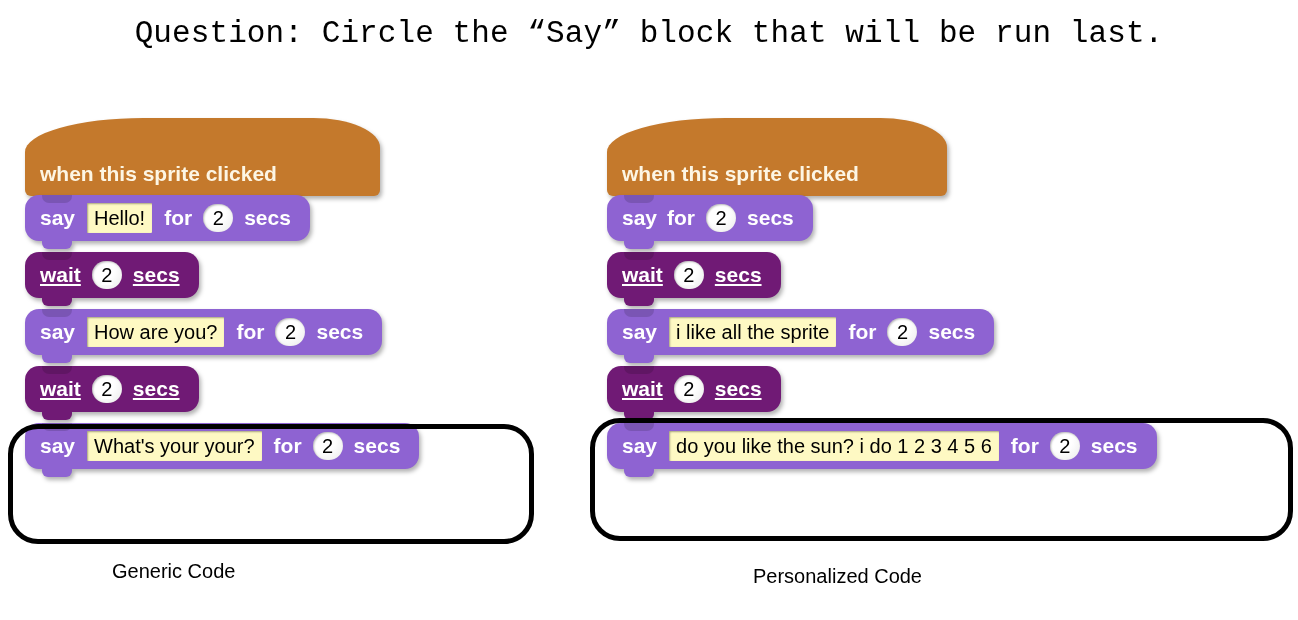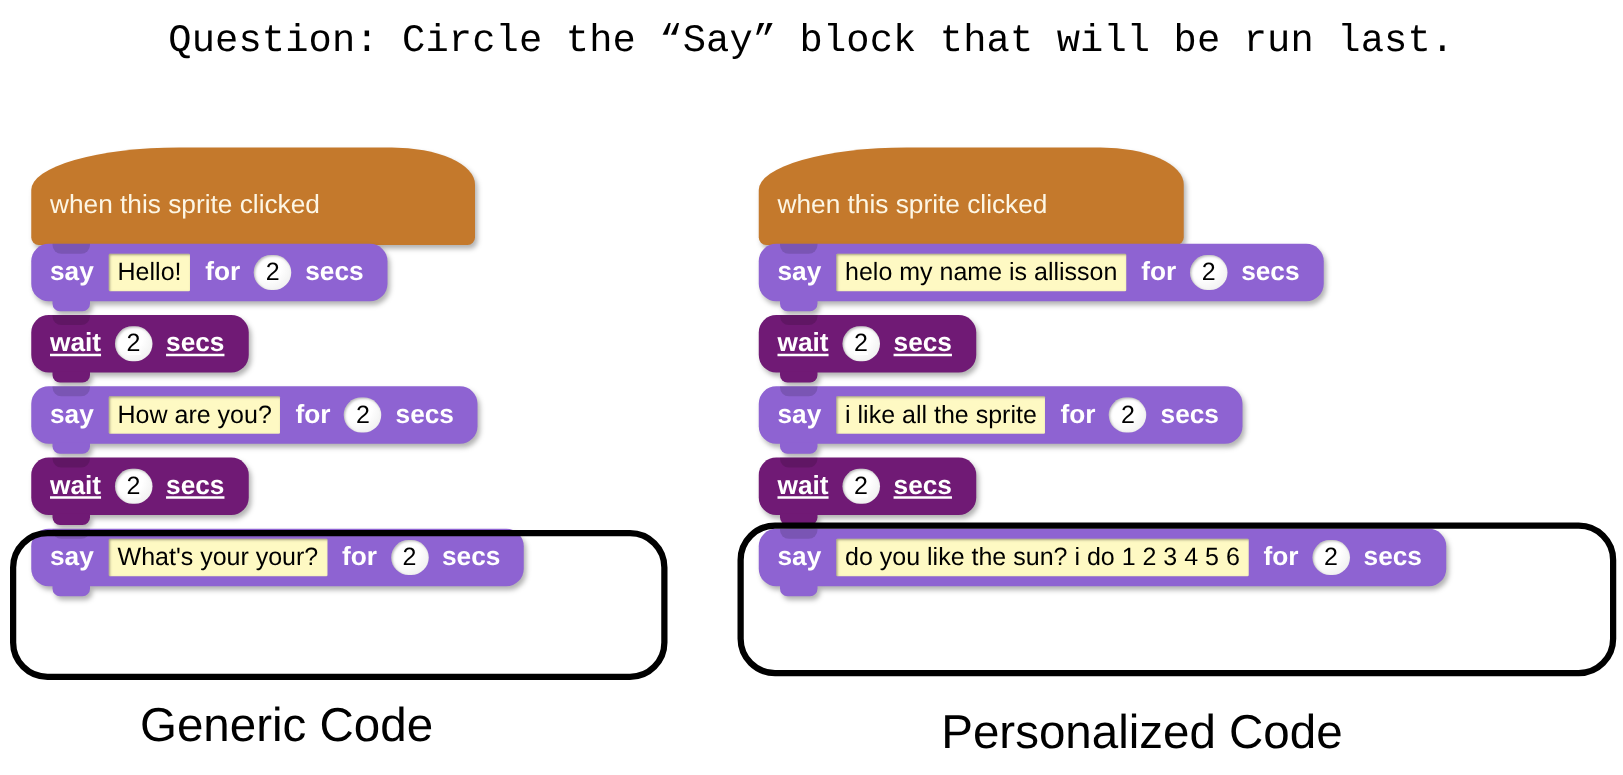--- a/index.html
+++ b/index.html
@@ -113,26 +113,26 @@
     border-top-right-radius: 90px 40px;
     box-sizing: border-box;
   }
   .hat-body {
     position: relative;
     height: 44px;
     background: #c4792c;
     border-bottom-left-radius: 6px;
     border-bottom-right-radius: 6px;
     display: flex;
-    align-items: flex-start;
+    align-items: center;
     padding: 0 14px 0 15px;
     box-sizing: border-box;
     color: #fdf6e4;
     font-size: 21px;
-    font-weight: normal;
+    font-weight: bold;
     white-space: nowrap;
   }
   .hat-body::after {
     content: "";
     position: absolute;
     left: 17px;
     bottom: -8px;
     width: 30px;
     height: 9px;
     border-bottom-left-radius: 6px;
@@ -181,21 +181,21 @@
     border-radius: 30px;
     background: transparent;
     z-index: 5;
     pointer-events: none;
   }
 
   
   .caption {
     position: absolute;
     font-family: "Liberation Sans", sans-serif;
-    font-size: 38px;
+    font-size: 20px;
     font-weight: 400;
     color: #000000;
     white-space: nowrap;
   }
   #caption-generic      { left: 112px; top: 560px; }
   #caption-personalized { left: 753px; top: 565px; }
 </style>
 </head>
 <body>
 
@@ -268,21 +268,20 @@
     <div class="hat">
       <div class="hat-dome" style="width:340px;"></div>
       <div class="hat-body" style="width:340px;">
         <span class="label first">when this sprite clicked</span>
       </div>
     </div>
 
     <div class="block-row">
       <div class="block say">
         <span class="label first">say</span>
-        <span class="text-field">helo my name is allisson</span>
         <span class="label">for</span>
         <span class="num-field">2</span>
         <span class="label">secs</span>
       </div>
     </div>
 
     <div class="block-row">
       <div class="block wait">
         <span class="label first">wait</span>
         <span class="num-field">2</span>

